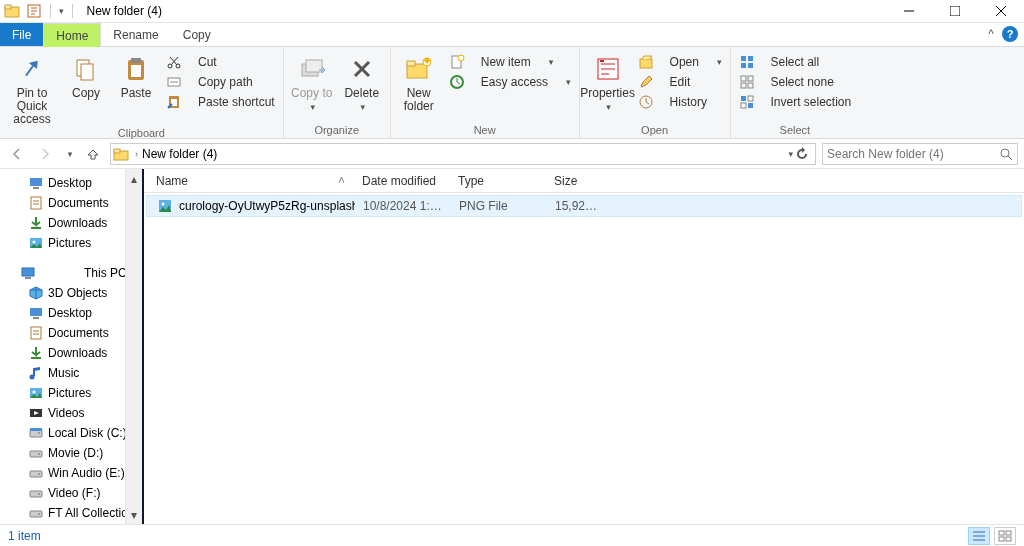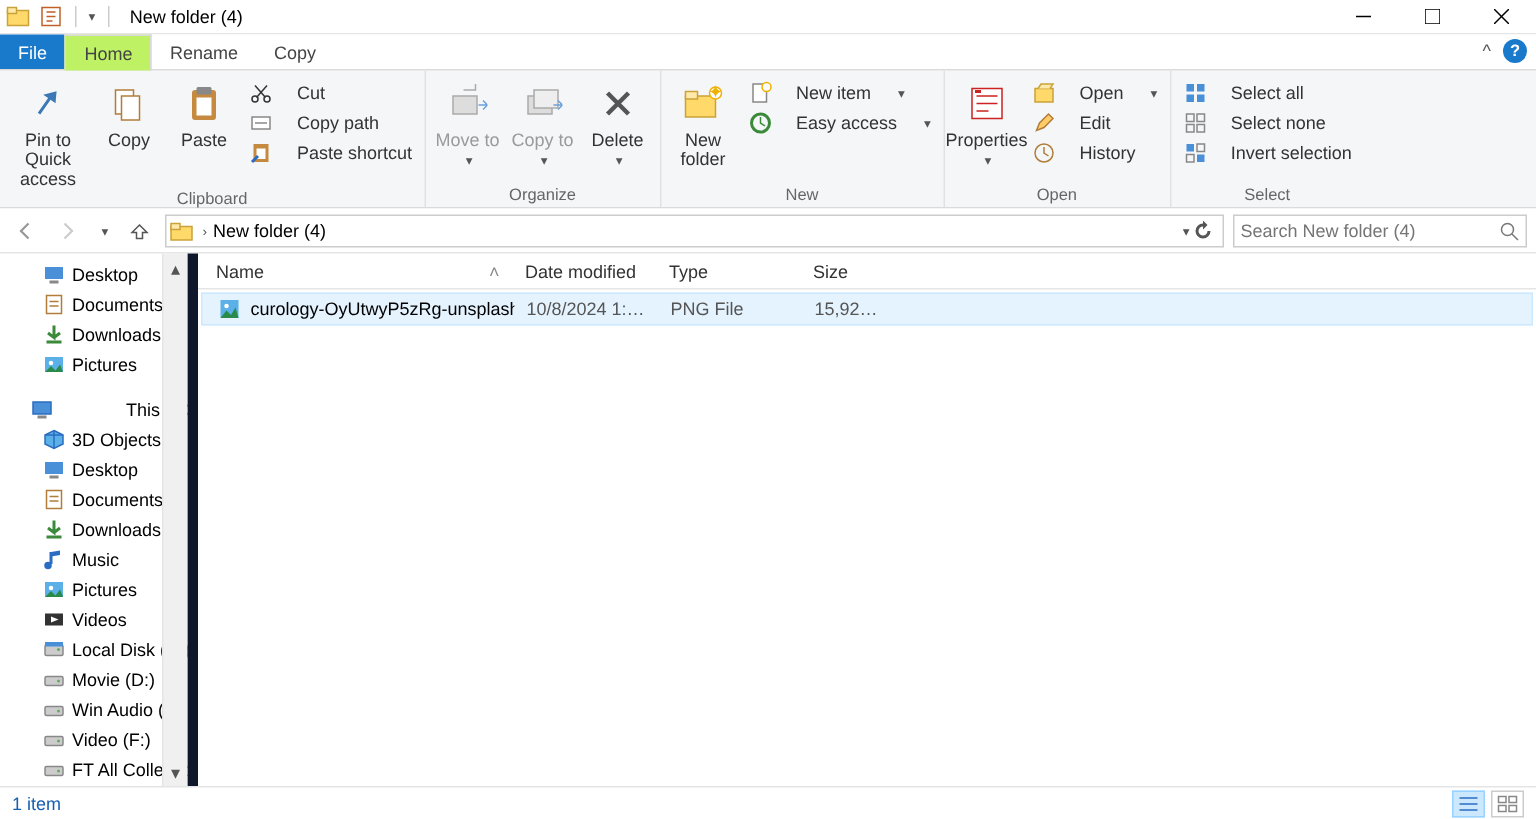--- a/index.html
+++ b/index.html
@@ -28,21 +28,21 @@
 .smallbtn { display:flex; align-items:center; gap:16px; padding:1px 4px; color:#333; white-space:nowrap;}
 .smallbtn .si { width:16px; height:16px; display:flex; align-items:center; justify-content:center;}
 .addr { height:30px; display:flex; align-items:center; gap:6px; padding:0 6px; border-bottom:1px solid #e5e5e5; background:#fff;}
 .nav-arrow { width:22px; height:22px; display:flex; align-items:center; justify-content:center; color:#999;}
 .addrbox { flex:1; height:22px; border:1px solid #ccc; display:flex; align-items:center; padding:0 2px; gap:4px;}
 .addrbox .crumb { display:flex; align-items:center; gap:4px; color:#000;}
 .addr-right { display:flex; align-items:center; gap:2px; padding:0 4px; color:#555;}
 .searchbox { width:196px; height:22px; border:1px solid #ccc; display:flex; align-items:center; padding:0 4px; color:#777; gap:4px;}
 .searchbox input { border:none; outline:none; flex:1; font-size:12px; color:#333; background:transparent;}
 .main { flex:1; display:flex; min-height:0;}
-.navpane { width:132px; border-right:7px solid #0f172a; overflow:hidden; position:relative; padding-top:4px;}
+.navpane { width:144px; border-right:2px solid #0f172a; overflow:hidden; position:relative; padding-top:4px;}
 .navitem { display:flex; align-items:center; gap:4px; padding:2px 4px 2px 20px; color:#000; white-space:nowrap;}
 .navitem.q { padding-left:20px;gap:48px;}
 .navitem.l2 { padding-left:28px;}
 .navitem .pin { margin-left:auto; color:#777; font-size:10px;}
 .navspacer { height:10px;}
 .navscroll { position:absolute; right:0; top:0; bottom:0; width:17px; background:#f0f0f0; border-left:1px solid #e5e5e5; display:flex; flex-direction:column; align-items:center; justify-content:space-between; padding:2px 0;}
 .navscroll .sbtn { width:15px; height:15px; display:flex; align-items:center; justify-content:center; color:#555;}
 .content { flex:1; display:flex; flex-direction:column;}
 .cols { height:24px; border-bottom:1px solid #e5e5e5; display:flex; align-items:center; color:#333;}
 .col { padding:0 8px; border-right:1px solid transparent; display:flex; align-items:flex-end; gap:4px;}
@@ -183,30 +183,20 @@
     </div>
     <div class="ribgroup-label">Clipboard</div>
   </div>
 
   <div class="ribgroup">
     <div class="ribgroup-body">
       <div class="bigbtn dimmed">
         <span class="icn">
             <svg width="26" height="26">
               <rect x="3" y="8" width="16" height="12" fill="#ddd" stroke="#aaa"></rect>
-              <path d="M10 4 L18 4 L18 0" fill="none" stroke="#aaa"></path>
-              <path d="M20 14 L26 14 L23 11 M26 14 L23 17" fill="none" stroke="#6aa0da"></path>
-            </svg>
-          </span>
-        <span><span>Move to</span> <span class="chev">▾</span></span>
-      </div>
-      <div class="bigbtn dimmed">
-        <span class="icn">
-            <svg width="26" height="26">
-              <rect x="3" y="8" width="16" height="12" fill="#ddd" stroke="#aaa"></rect>
               <rect x="7" y="4" width="16" height="12" fill="#eee" stroke="#aaa"></rect>
               <path d="M20 14 L26 14 L23 11 M26 14 L23 17" fill="none" stroke="#6aa0da"></path>
             </svg>
           </span>
         <span><span>Copy to</span> <span class="chev">▾</span></span>
       </div>
       <div class="bigbtn">
         <span class="icn">
             <svg width="24" height="24">
               <line x1="5" y1="5" x2="19" y2="19" stroke="#555" stroke-width="3"></line>

